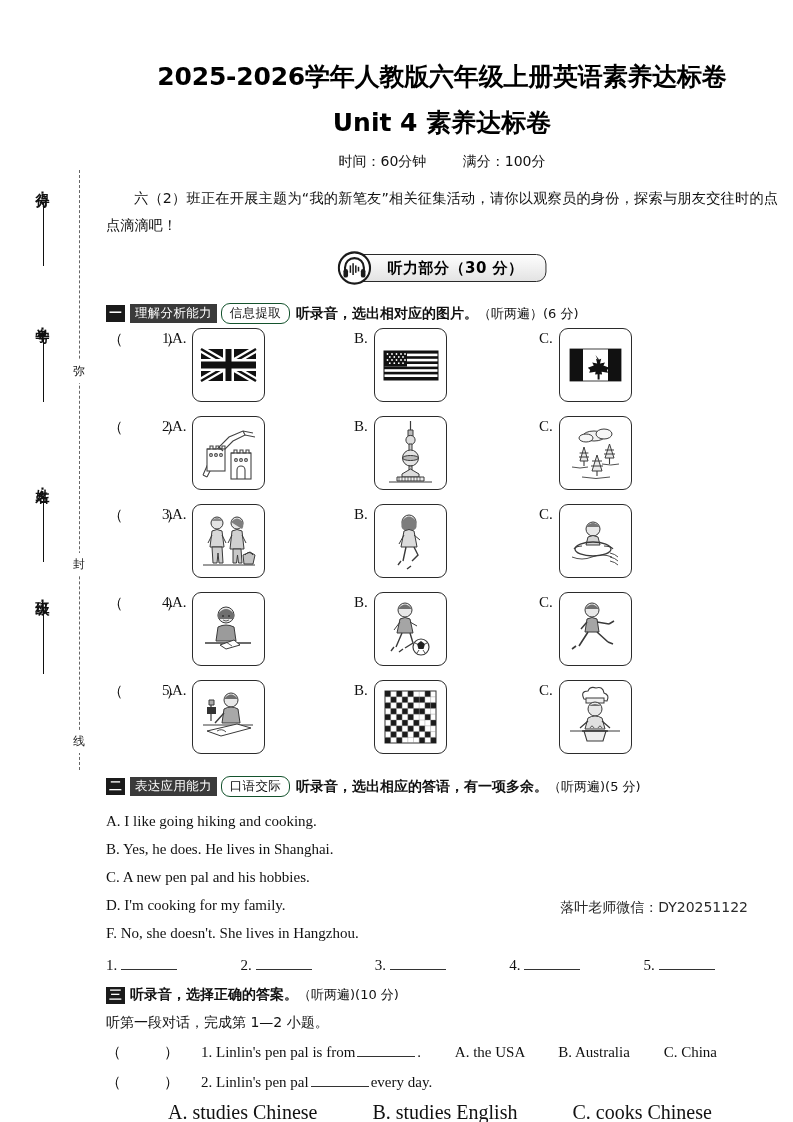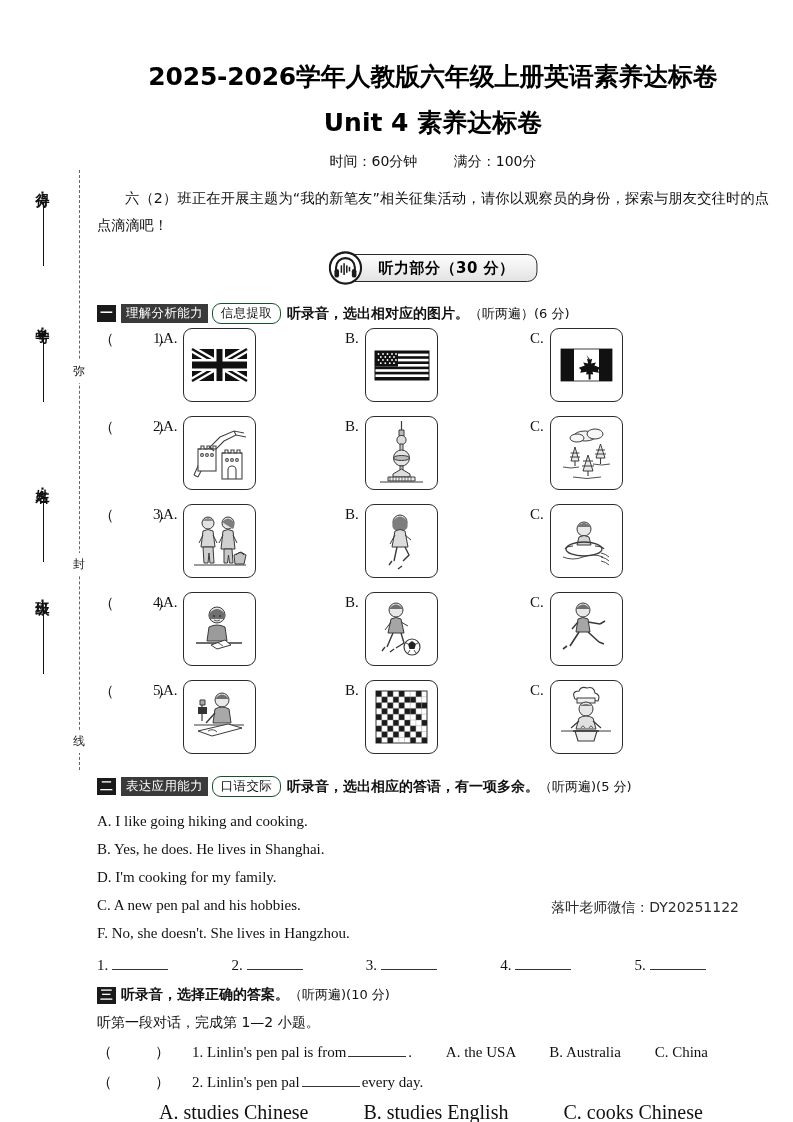--- a/index.html
+++ b/index.html
@@ -66,21 +66,21 @@
     width: 16px;
     text-align: center;
   }
   #seal-char-0 { top: 360px; }
   #seal-char-1 { top: 553px; }
   #seal-char-2 { top: 730px; }
 
   
   #page {
     position: absolute;
-    left: 97px;
+    left: 106px;
     top: 0;
     width: 672px;
     height: 955px;
   }
 
   
   #title-main {
     text-align: center;
     font-family: "DejaVu Sans", sans-serif;
     font-weight: bold;
@@ -721,22 +721,22 @@
     <span class="sec-text">听录音，选出相应的答语，有一项多余。</span>
     <span class="sec-tail">（听两遍)(5 分)</span>
   </div>
 
   <div id="resp-list">
     <div class="resp-line">
       <div>A. I like going hiking and cooking.</div>
       <div>B. Yes, he does. He lives in Shanghai.</div>
     </div>
     <div class="resp-line">
+      <div>C. A new pen pal and his hobbies.</div>
       <div>D. I'm cooking for my family.</div>
-      <div>C. A new pen pal and his hobbies.</div>
     </div>
     <div class="resp-line">
       <div>F. No, she doesn't. She lives in Hangzhou.</div>
     </div>
   </div>
 
   <div id="blank-row">
     <div class="bl"><span>1.</span><i></i></div>
     <div class="bl"><span>2.</span><i></i></div>
     <div class="bl"><span>3.</span><i></i></div>

